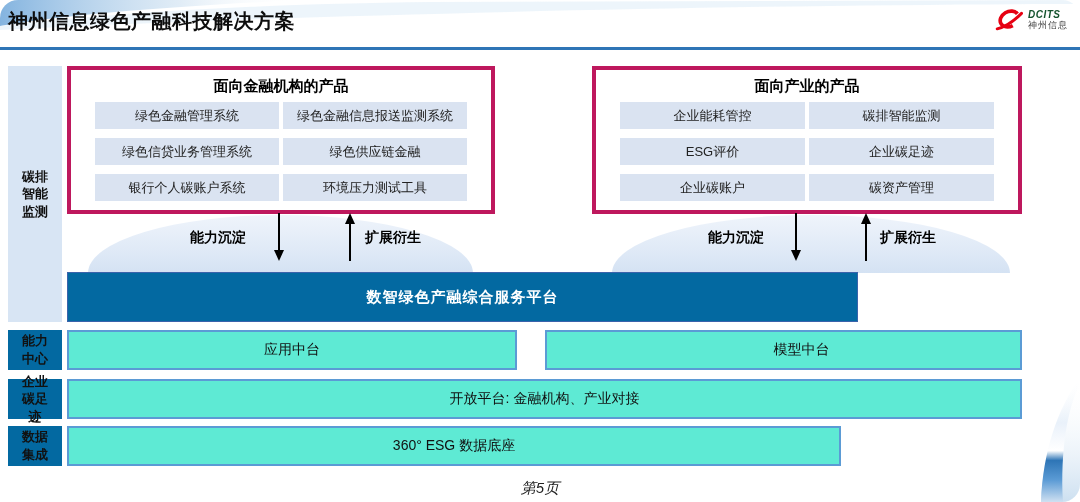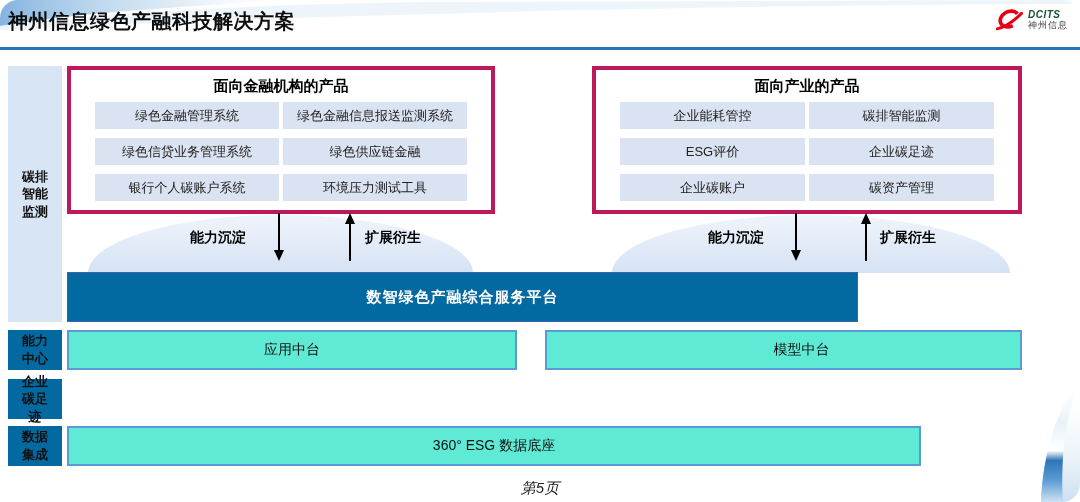--- a/index.html
+++ b/index.html
@@ -43,21 +43,21 @@
   
   .banner{position:absolute;left:67px;top:272px;width:791px;height:50px;background:#0369a1;
     display:flex;align-items:center;justify-content:center;color:#fff;font-size:15px;font-weight:bold;
     z-index:1;box-sizing:border-box;border:1px solid #3a63ab;letter-spacing:1px;}
   
   .wbox{position:absolute;background:#5eead4;border:2px solid #5b9bd5;box-sizing:border-box;
     display:flex;align-items:center;justify-content:center;font-size:14px;color:#111;}
   .box-app{left:67px;top:330px;width:450px;height:40px;}
   .box-model{left:545px;top:330px;width:477px;height:40px;padding-left:36px;}
   .box-open{left:67px;top:379px;width:955px;height:40px;}
-  .box-data{left:67px;top:426px;width:854px;height:40px;}
+  .box-data{left:67px;top:426px;width:774px;height:40px;}
   
   .footer{position:absolute;left:0;right:0;top:479px;text-align:center;font-size:15px;font-style:italic;color:#222;}
   .corner-swoosh{position:absolute;right:0;bottom:0;z-index:0;pointer-events:none;}
 </style>
 </head>
 <body>
 
 <div class="page">
 
   <svg class="top-swoosh" viewBox="0 0 1080 30" preserveAspectRatio="none">
@@ -146,20 +146,21 @@
     <line x1="6" y1="48" x2="6" y2="10" stroke="#000" stroke-width="2"></line>
       <polygon points="1,11 11,11 6,0" fill="#000"></polygon>
   </svg>
   <div class="flow-label" style="left:880px;">扩展衍生</div>
 
   <div class="banner">数智绿色产融综合服务平台</div>
 
   <div class="wbox box-app">应用中台</div>
   <div class="wbox box-model">模型中台</div>
 
+  <div class="wbox box-open">开放平台: 金融机构、产业对接</div>
 
   <div class="wbox box-data">360° ESG 数据底座</div>
 
   <div class="footer">第5页</div>
 
   <svg class="corner-swoosh" width="80" height="122" viewBox="0 0 80 122">
     <defs>
       <linearGradient id="cg" x1="0" y1="0" x2="0" y2="1">
         <stop offset="0" stop-color="#ffffff" stop-opacity="0.1"></stop>
         <stop offset="0.35" stop-color="#e9f1fa"></stop>

